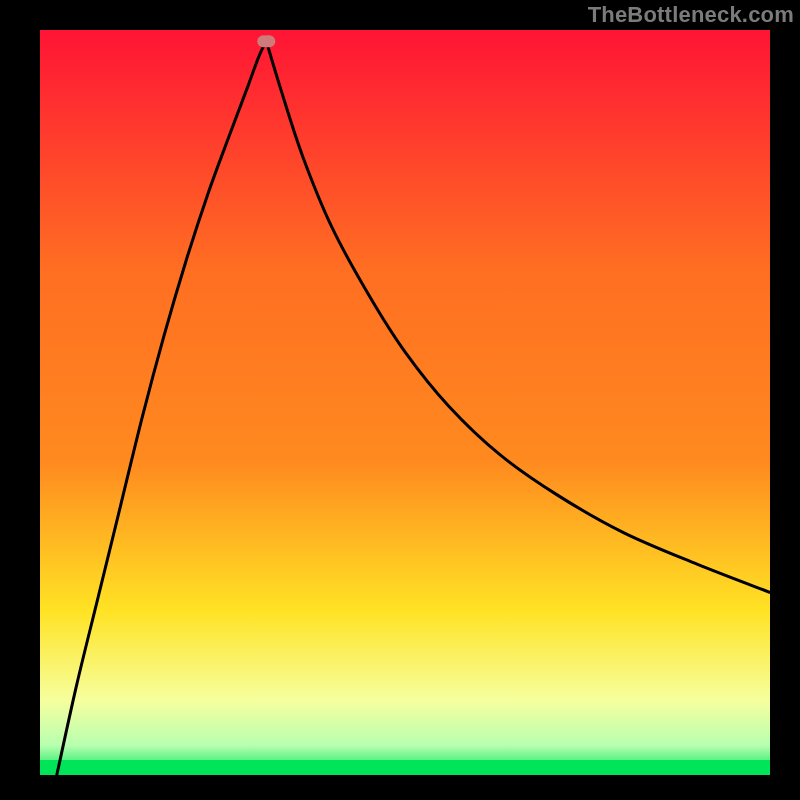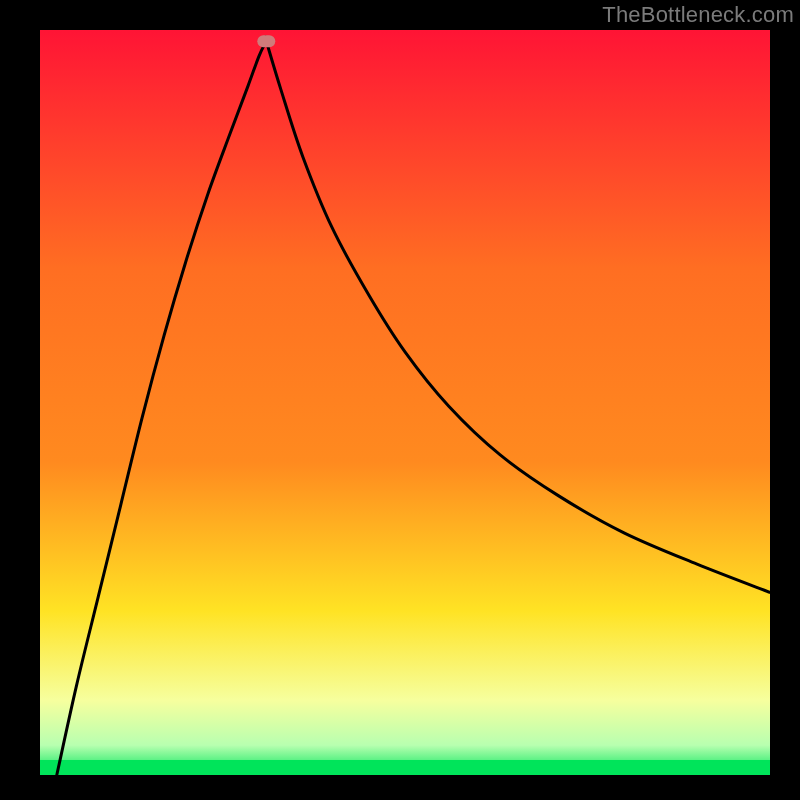--- a/index.html
+++ b/index.html
@@ -14,21 +14,21 @@
     position: relative;
     width: 800px;
     height: 800px;
   }
   .watermark {
     position: absolute;
     top: 2px;
     right: 6px;
     font-family: Arial, Helvetica, sans-serif;
     font-size: 22px;
-    font-weight: 400;
+    font-weight: 700;
     color: #7b7b7b;
     letter-spacing: 0.2px;
     z-index: 10;
     user-select: none;
   }
   svg {
     position: absolute;
     top: 0;
     left: 0;
   }

